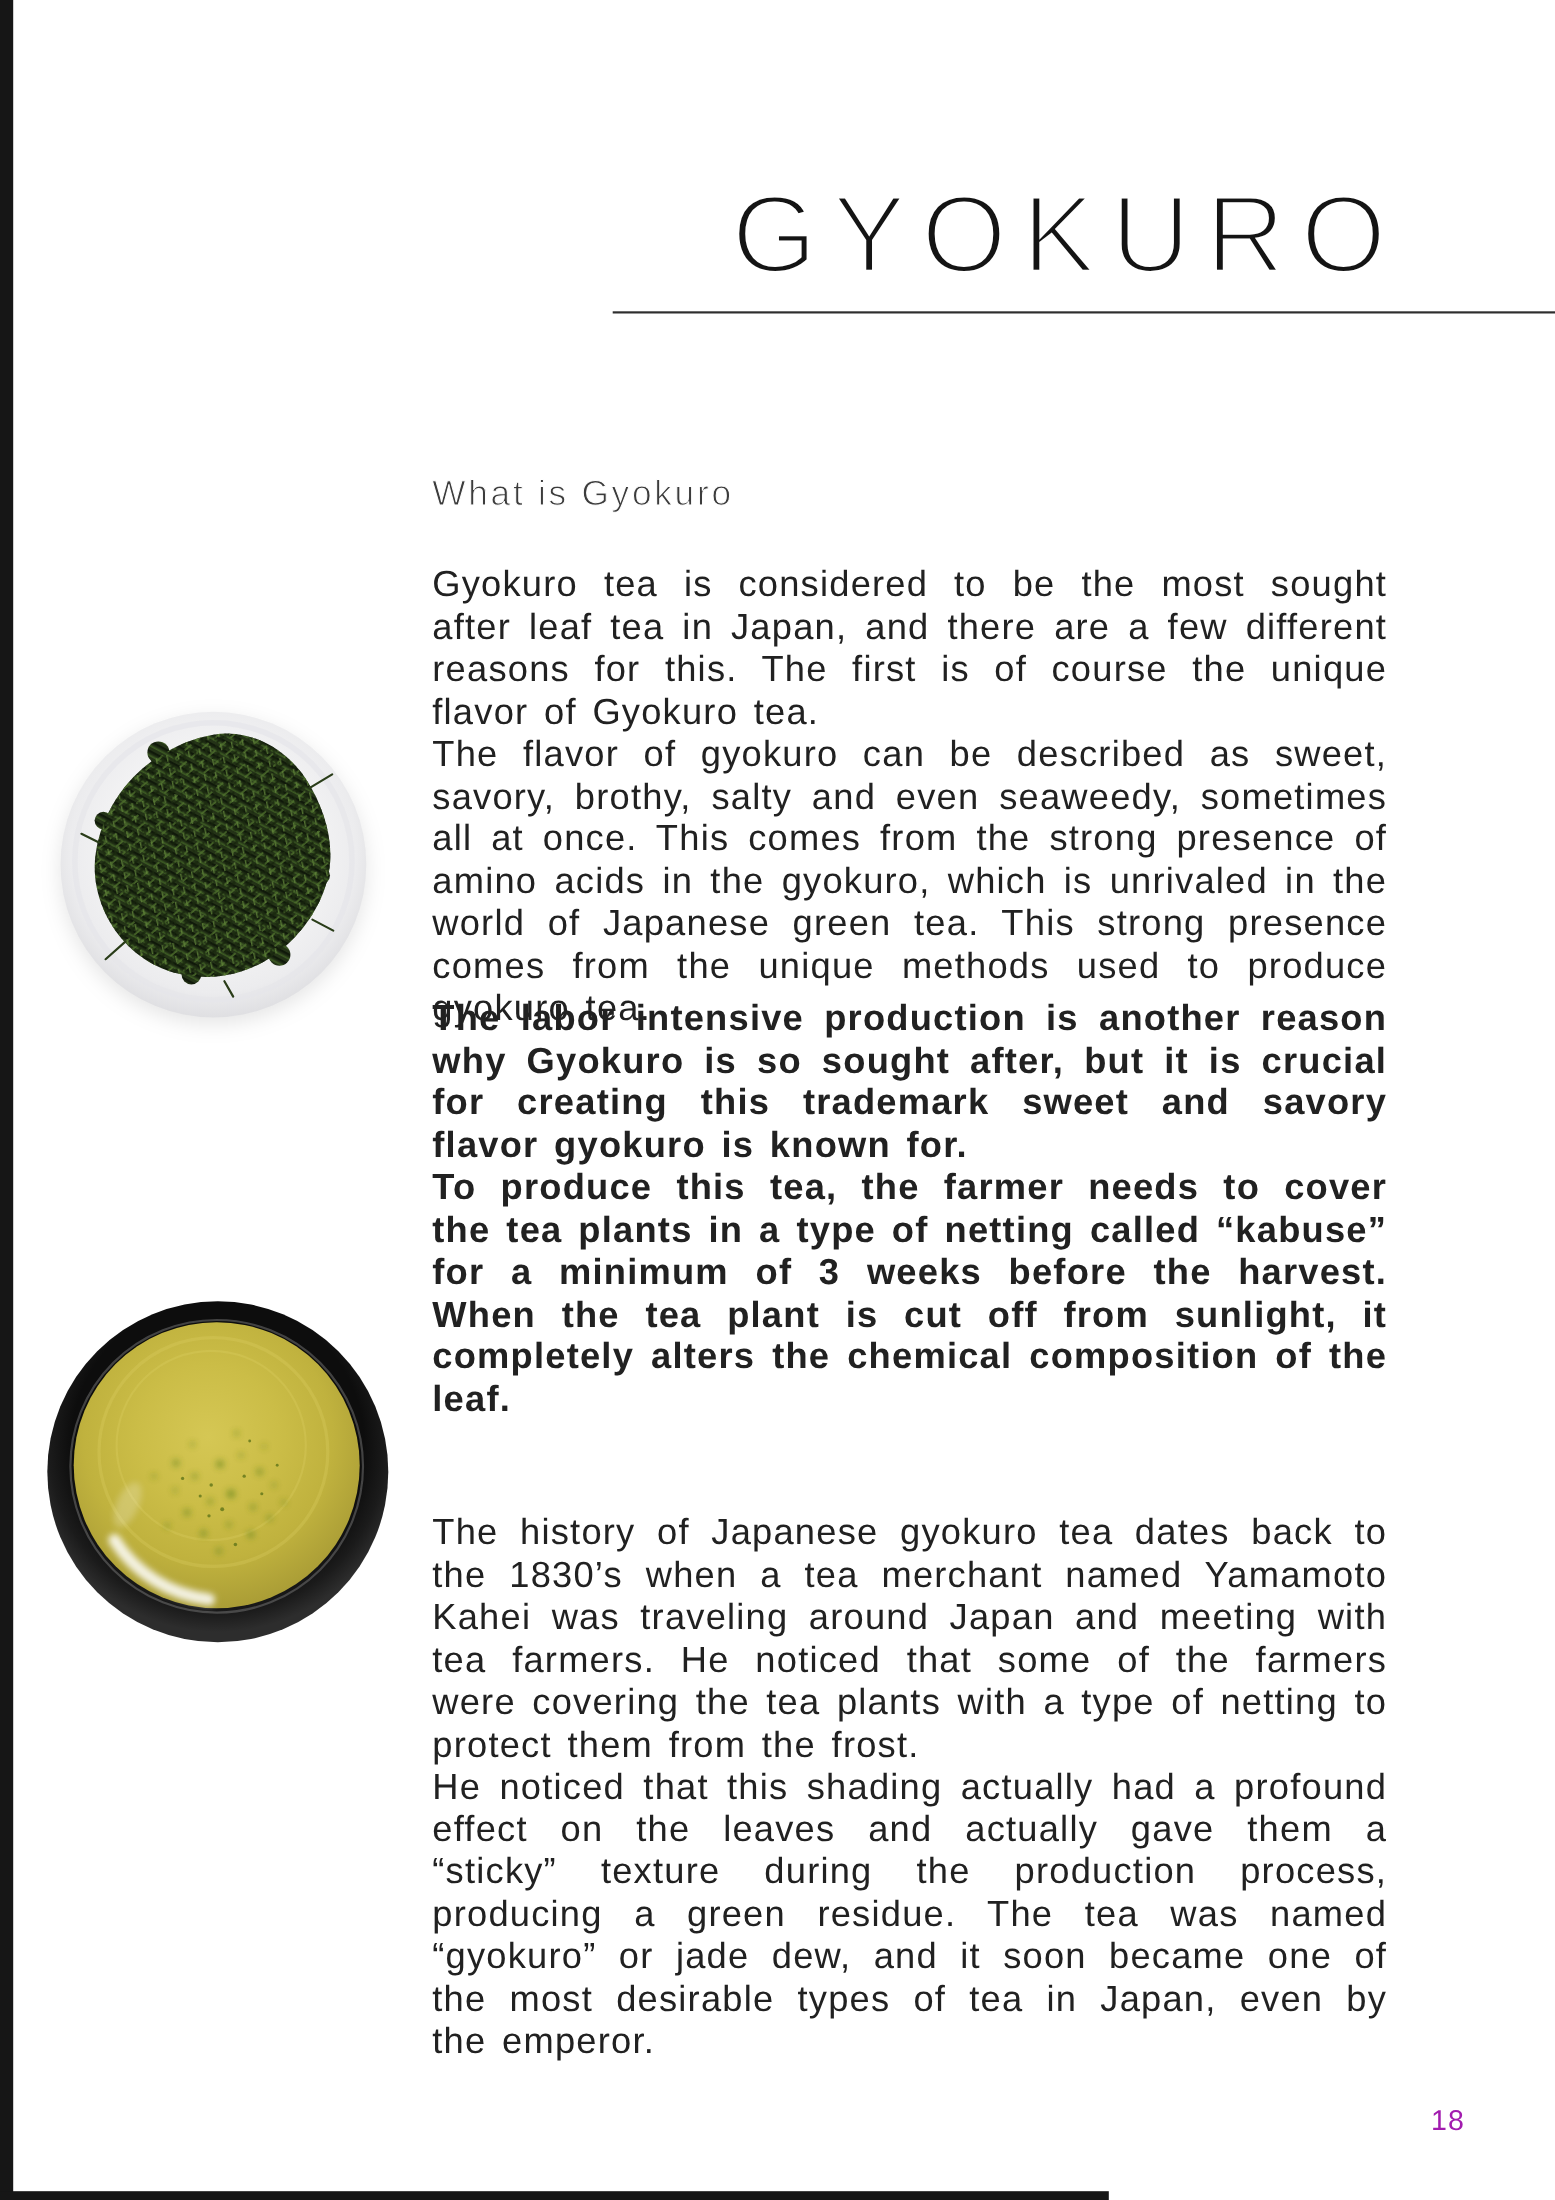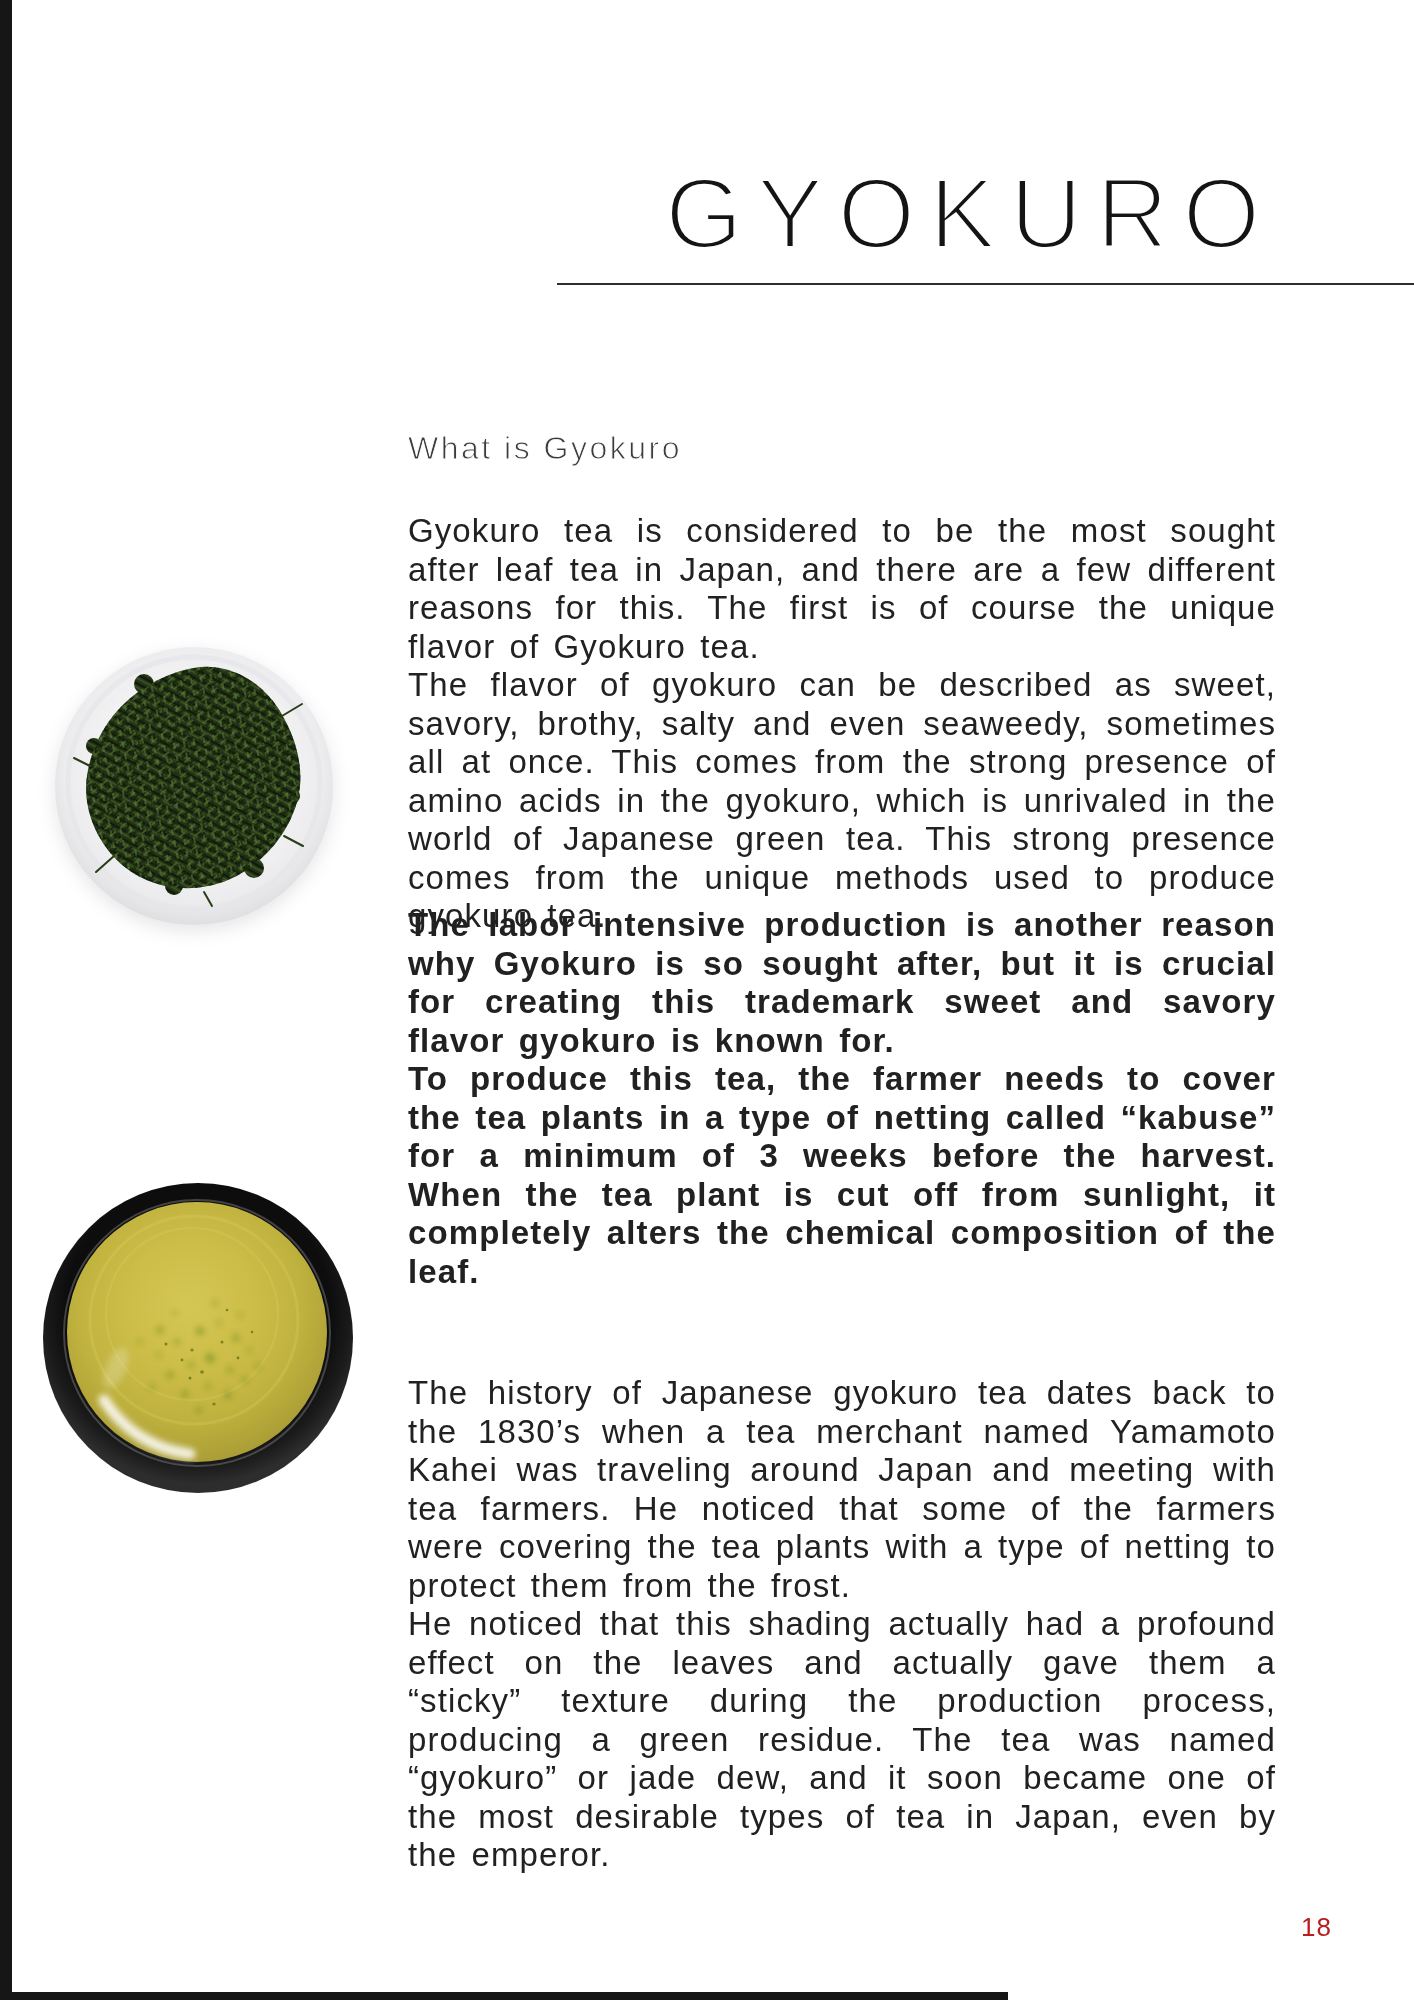--- a/index.html
+++ b/index.html
@@ -31,21 +31,21 @@
     color:#141414;
     -webkit-text-stroke:4px #ffffff; 
     white-space:nowrap;
     margin-left:20px;
   }
   .title-rule {
     position:absolute; left:557px; right:0; top:283px;
     height:2px; background:#2e2e2e;
   }
 
-  .col { position:absolute; left:408px; width:868px; }
+  .col { position:absolute; left:393px; width:868px; }
 
   .section-heading {
     font-size:32px; line-height:1.25; font-weight:400;
     letter-spacing:2.5px; color:#3c3c3c;
     -webkit-text-stroke:0.9px #ffffff;
   }
   .body-par {
     font-size:33px; line-height:38.5px; font-weight:400;
     letter-spacing:1.1px; word-spacing:4px;
     color:#212121;
@@ -54,21 +54,21 @@
   }
 
   .h1 { top:428px; }
   .p0 { top:512px; }
   .p1 { top:906px;font-weight:bold; }
   .h2 { top:1297px; }
   .p2 { top:1374px; }
 
   .page-number {
     position:absolute; left:1301px; top:1912px;
-    font-size:26px; color:#b91c1c; letter-spacing:1px;
+    font-size:26px; color:#a21caf; letter-spacing:1px;
   }
 
   .plate-figure {
     position:absolute; left:54px; top:646px;
     width:280px; height:280px;
     filter:drop-shadow(0 6px 9px rgba(0,0,0,0.10));
   }
   .cup-figure {
     position:absolute; left:42px; top:1182px;
     width:312px; height:312px;

